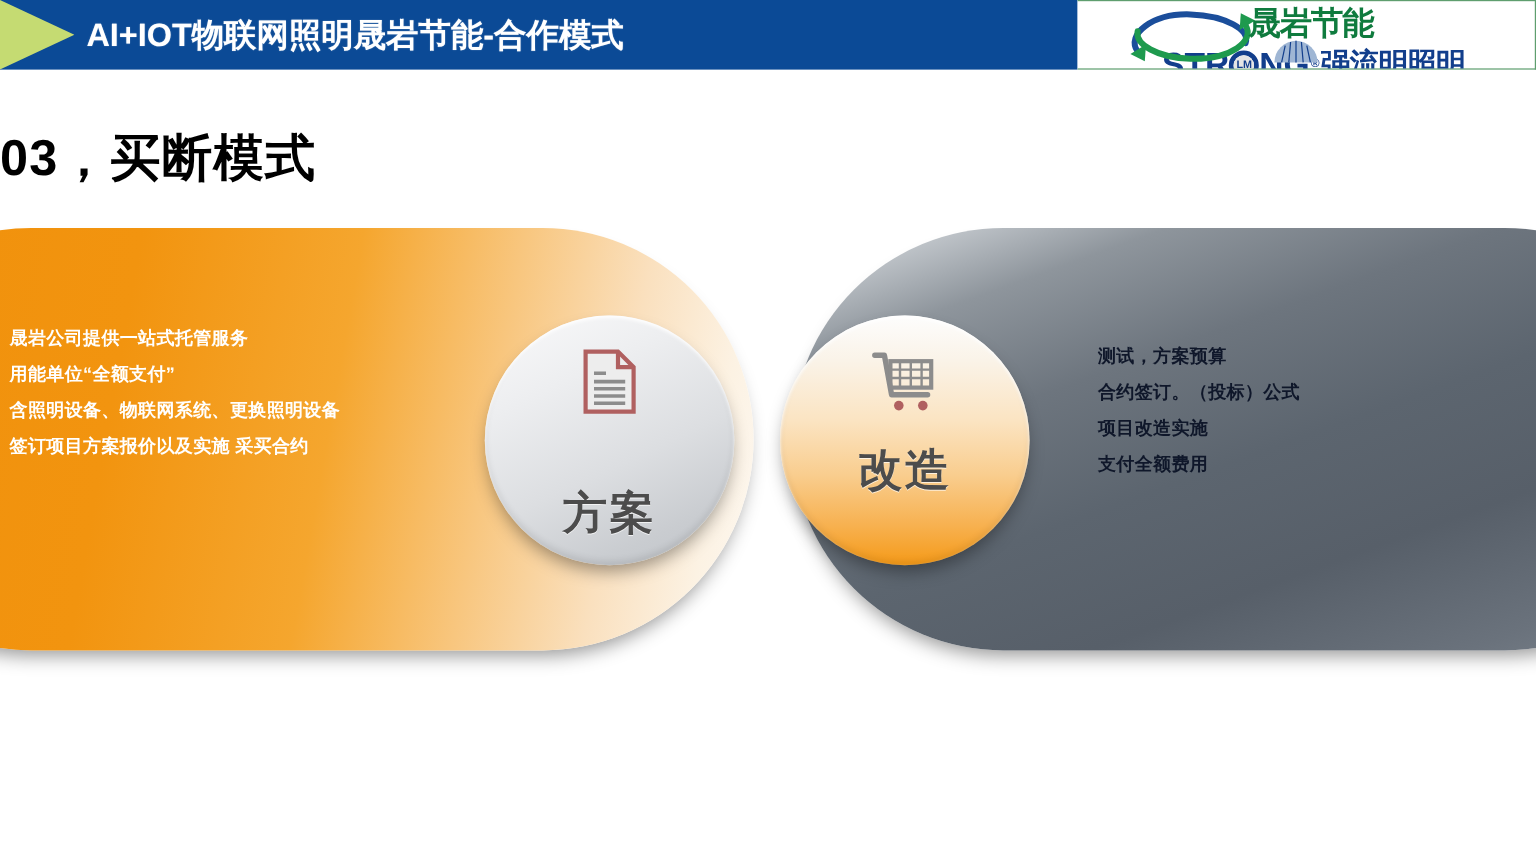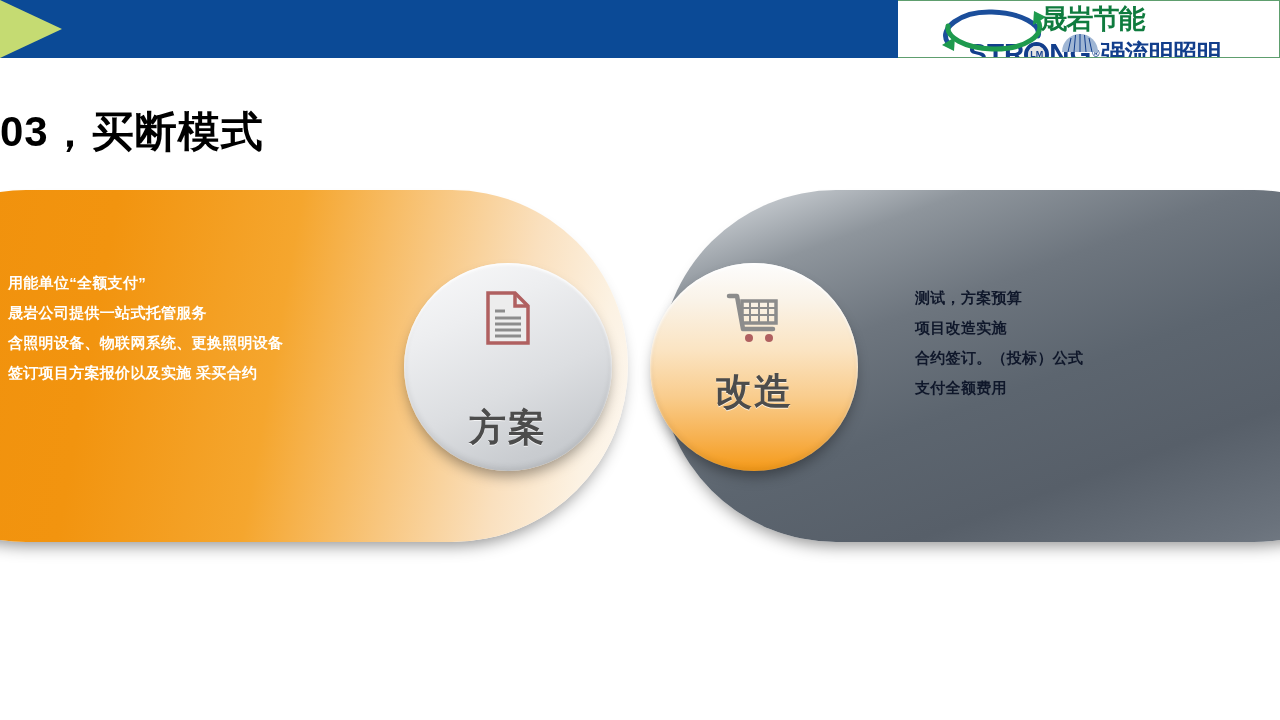--- a/index.html
+++ b/index.html
@@ -222,20 +222,21 @@
 <body>
 
 <div id="slide">
 
   <div class="header-bar">
     <div class="header-chevron">
       <svg width="62" height="58" viewBox="0 0 62 58">
         <polygon points="0,0 0,58 62,29" fill="#C5DB72"></polygon>
       </svg>
     </div>
+    <div class="header-title">AI+IOT物联网照明晟岩节能-合作模式</div>
   </div>
 
   <div class="logo-box">
     <svg class="logo-swoosh" viewBox="0 0 118 54">
       <path d="M14,40 C4,26 26,8 58,9 C88,10 108,22 104,33" stroke="#1B4E9B" stroke-width="5" fill="none" stroke-linecap="round"></path>
       <path d="M104,18 C112,31 92,47 58,46 C30,45 12,34 14,23" stroke="#1E9A4E" stroke-width="5" fill="none" stroke-linecap="round"></path>
       <polygon points="100,8 112,14 99,22" fill="#1E9A4E"></polygon>
       <polygon points="20,48 8,42 21,34" fill="#1E9A4E"></polygon>
     </svg>
     <div class="logo-cn">晟岩节能</div>
@@ -257,30 +258,30 @@
   </div>
 
   <div class="slide-title">03，买断模式</div>
 
   <div class="panels">
     <div class="panel-orange"></div>
     <div class="panel-gray"></div>
   </div>
 
   <div class="text-left">
+    <div>晟岩公司提供一站式托管服务</div>
     <div>用能单位“全额支付”</div>
-    <div>晟岩公司提供一站式托管服务</div>
     <div>含照明设备、物联网系统、更换照明设备</div>
     <div>签订项目方案报价以及实施  采买合约</div>
   </div>
 
   <div class="text-right">
     <div>测试，方案预算</div>
+    <div>合约签订。（投标）公式</div>
     <div> 项目改造实施</div>
-    <div>合约签订。（投标）公式</div>
     <div>支付全额费用</div>
   </div>
 
   <div class="circle circle-plan">
     <div class="circle-icon">
       <svg width="46" height="56" viewBox="0 0 46 56">
         <path d="M3,3 H30 L43,16 V53 H3 Z" fill="#EDEDED" stroke="#B06060" stroke-width="3.5" stroke-linejoin="miter"></path>
         <path d="M30,3 V16 H43" fill="none" stroke="#B06060" stroke-width="3.5"></path>
         <g stroke="#8C8C8C" stroke-width="3">
           <line x1="10" y1="21" x2="20" y2="21"></line>

